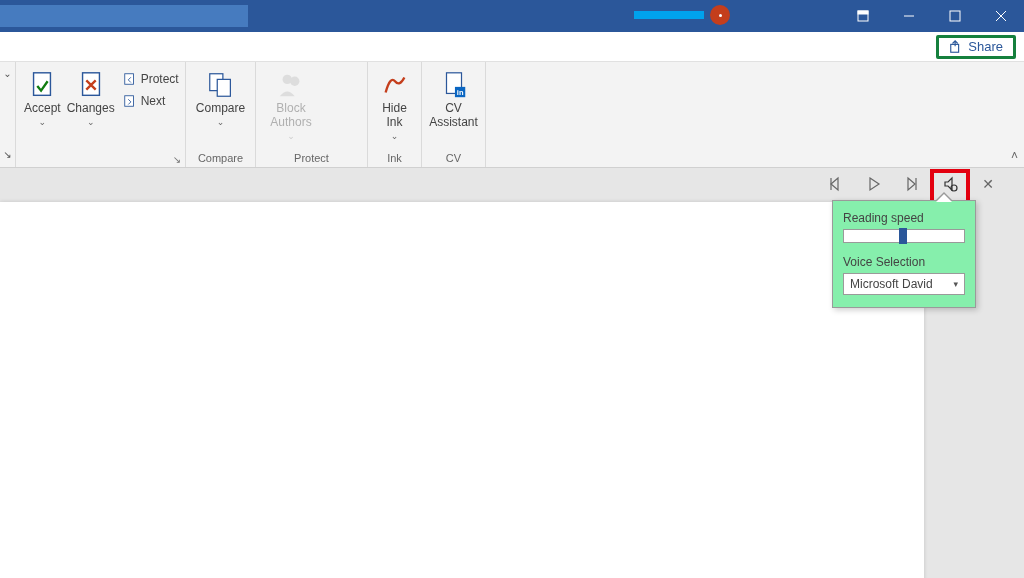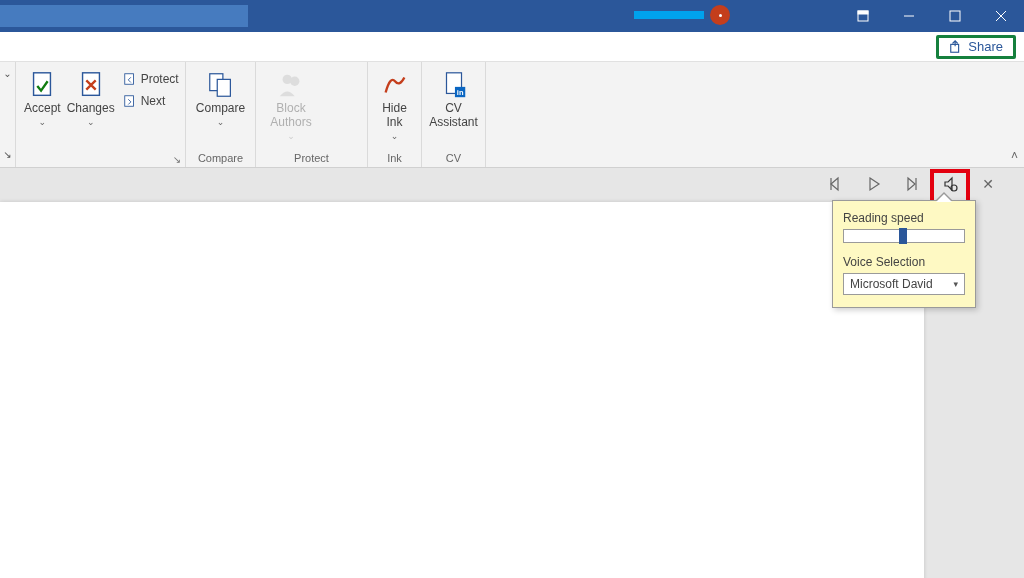--- a/index.html
+++ b/index.html
@@ -168,21 +168,21 @@
     background: #fff;
     box-shadow: 0 0 4px rgba(0,0,0,0.15);
   }
 
   
   .ra-popup {
     position: absolute;
     top: 32px;
     right: 48px;
     width: 144px;
-    background: #fef9c3;
+    background: #86efac;
     border: 1px solid #9a9a9a;
     box-shadow: 2px 2px 6px rgba(0,0,0,0.2);
     padding: 10px 10px 12px 10px;
     font-size: 12px;
     color: #444;
   }
   .ra-popup::before {
     content: "";
     position: absolute;
     top: -9px; right: 22px;

